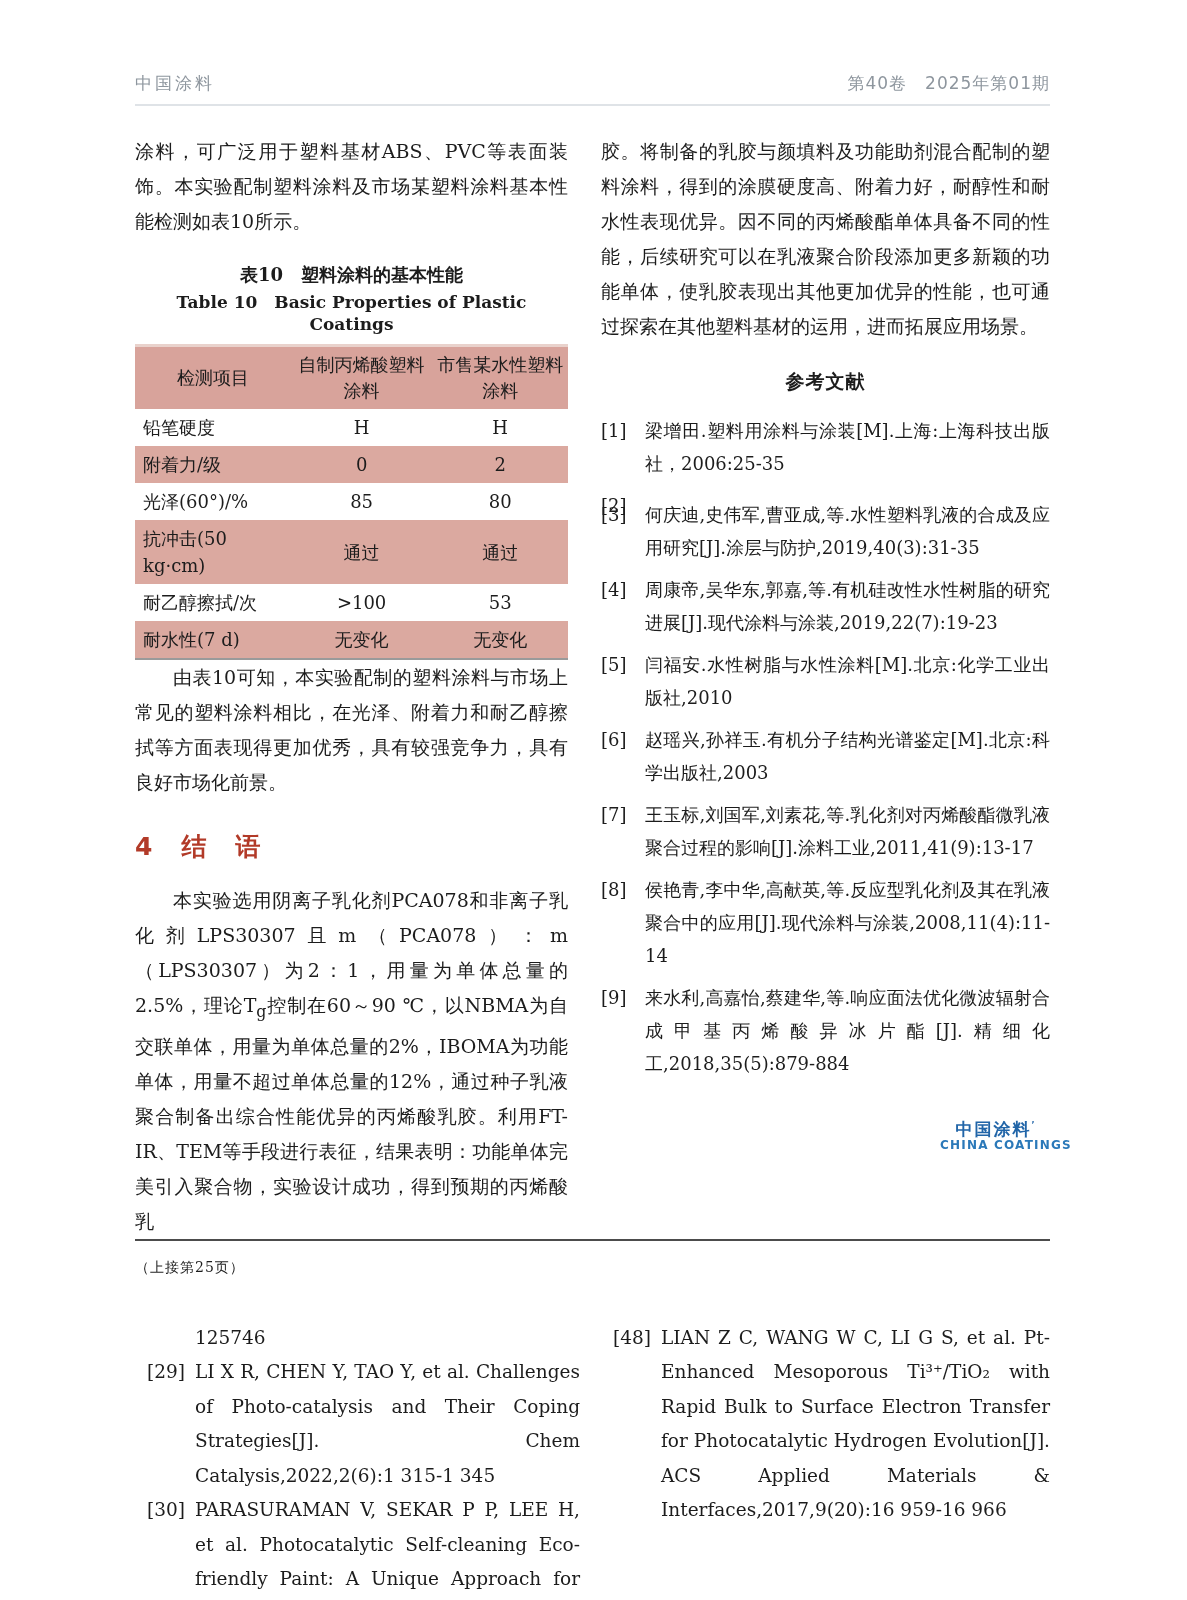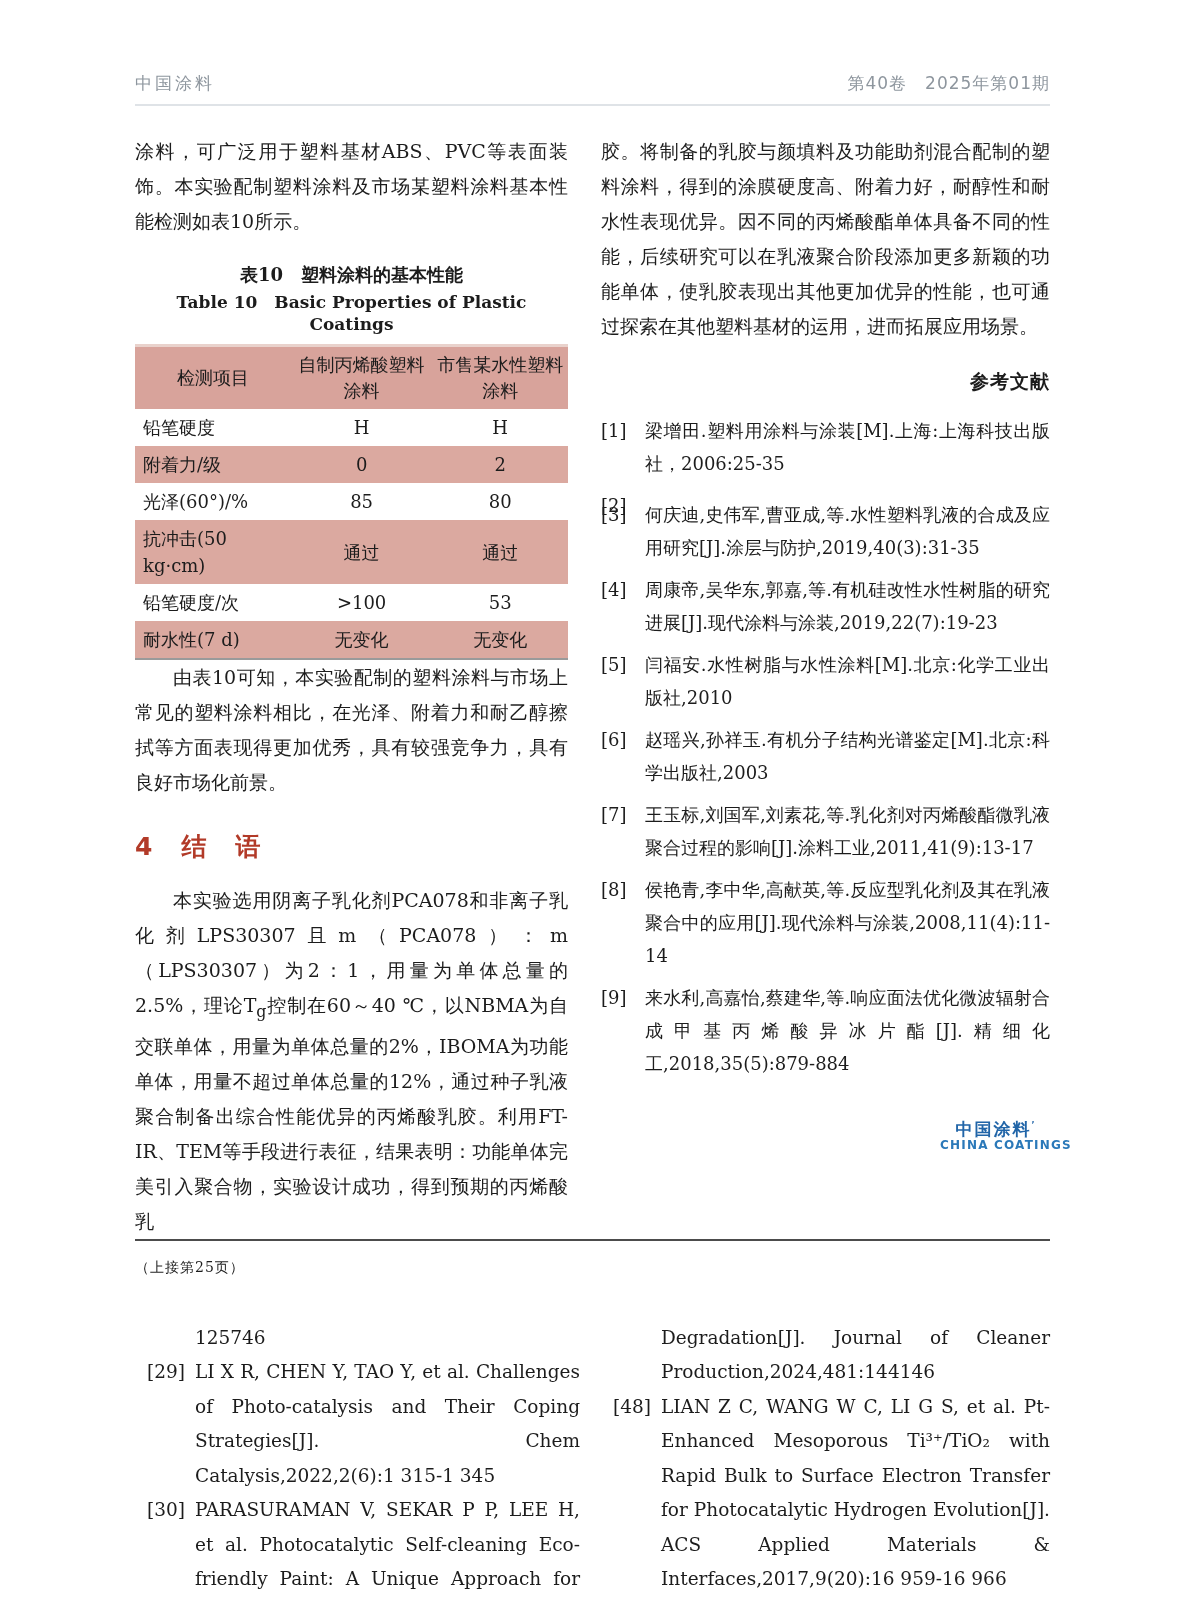--- a/index.html
+++ b/index.html
@@ -49,21 +49,21 @@
 
   h2.sec {
     font-family: "DejaVu Sans", "Liberation Sans", sans-serif;
     color: #b23a28; font-size: 25px; font-weight: bold;
     margin: 30px 0 20px 0; letter-spacing: 2px;
   }
 
   
   .ref-head {
     font-family: Liberation Mono, monospace;
-    text-align: right; font-weight: bold; font-size: 19px;
+    text-align: center; font-weight: bold; font-size: 19px;
     margin: 16px 0 10px 0; letter-spacing: 1px;
   }
   .ref-item { position: relative; padding-left: 44px; font-size: 18px; line-height: 33px; text-align: justify; }
   .ref-item .num { position: absolute; left: 0; top: 0; }
 
   .eref { position: relative; padding-left: 48px; font-size: 18.5px; line-height: 34.5px; text-align: justify; }
   .eref .num { position: absolute; left: 0; top: 0; }
 
   
   .logo { font-family: "DejaVu Sans", "Liberation Sans", sans-serif; color: #2165a8; text-align: center; width: 110px; }
@@ -120,37 +120,37 @@
             <td>光泽(60°)/%</td>
             <td>85</td>
             <td>80</td>
           </tr>
           <tr>
             <td>抗冲击(50 kg·cm)</td>
             <td>通过</td>
             <td>通过</td>
           </tr>
           <tr>
-            <td>铅笔硬度/次</td>
+            <td>耐乙醇擦拭/次</td>
             <td>&gt;100</td>
             <td>53</td>
           </tr>
           <tr>
             <td>耐水性(7 d)</td>
             <td>无变化</td>
             <td>无变化</td>
           </tr>
         </tbody>
       </table>
 
       <p class="body ind mid-para">由表10可知，本实验配制的塑料涂料与市场上常见的塑料涂料相比，在光泽、附着力和耐乙醇擦拭等方面表现得更加优秀，具有较强竞争力，具有良好市场化前景。</p>
 
       <h2 class="sec">4　结　语</h2>
 
-      <p class="body ind"><span>本实验选用阴离子乳化剂PCA078和非离子乳化剂LPS30307且m（PCA078）：m（LPS30307）为2：1，用量为单体总量的2.5%，理论T</span><sub>g</sub><span>控制在60～40 ℃，以NBMA为自交联单体，用量为单体总量的2%，IBOMA为功能单体，用量不超过单体总量的12%，通过种子乳液聚合制备出综合性能优异的丙烯酸乳胶。利用FT-IR、TEM等手段进行表征，结果表明：功能单体完美引入聚合物，实验设计成功，得到预期的丙烯酸乳</span></p>
+      <p class="body ind"><span>本实验选用阴离子乳化剂PCA078和非离子乳化剂LPS30307且m（PCA078）：m（LPS30307）为2：1，用量为单体总量的2.5%，理论T</span><sub>g</sub><span>控制在60～90 ℃，以NBMA为自交联单体，用量为单体总量的2%，IBOMA为功能单体，用量不超过单体总量的12%，通过种子乳液聚合制备出综合性能优异的丙烯酸乳胶。利用FT-IR、TEM等手段进行表征，结果表明：功能单体完美引入聚合物，实验设计成功，得到预期的丙烯酸乳</span></p>
     </div>
 
     <div class="col-right">
       <p class="body">胶。将制备的乳胶与颜填料及功能助剂混合配制的塑料涂料，得到的涂膜硬度高、附着力好，耐醇性和耐水性表现优异。因不同的丙烯酸酯单体具备不同的性能，后续研究可以在乳液聚合阶段添加更多新颖的功能单体，使乳胶表现出其他更加优异的性能，也可通过探索在其他塑料基材的运用，进而拓展应用场景。</p>
 
       <div class="ref-head">参考文献</div>
 
       <div class="ref-item">
         <span class="num">[1]</span>
         <span>梁增田.塑料用涂料与涂装[M].上海:上海科技出版社，2006:25-35</span>
@@ -209,23 +209,20 @@
       </div>
       <div class="eref">
         <span class="num">[30]</span>
         <span>PARASURAMAN V, SEKAR P P, LEE H, et al. Photocatalytic Self-cleaning Eco-friendly Paint: A Unique Approach for Efficient Indoor Air Pollutant Removal and Surface Disinfection[J]. Construction and Building Materials,2024,412:134671</span>
       </div>
 
     </div>
 
     <div class="bcol-right">
       <div class="eref">
-        <span>Degradation[J]. Journal of Cleaner Production,2024,481:144146</span>
-      </div>
-      <div class="eref">
         <span class="num">[48]</span>
         <span>LIAN Z C, WANG W C, LI G S, et al. Pt-Enhanced Mesoporous Ti³⁺/TiO₂ with Rapid Bulk to Surface Electron Transfer for Photocatalytic Hydrogen Evolution[J]. ACS Applied Materials &amp; Interfaces,2017,9(20):16 959-16 966</span>
       </div>
 
     </div>
   </div>
 
 </div>
 
 </body></html>

